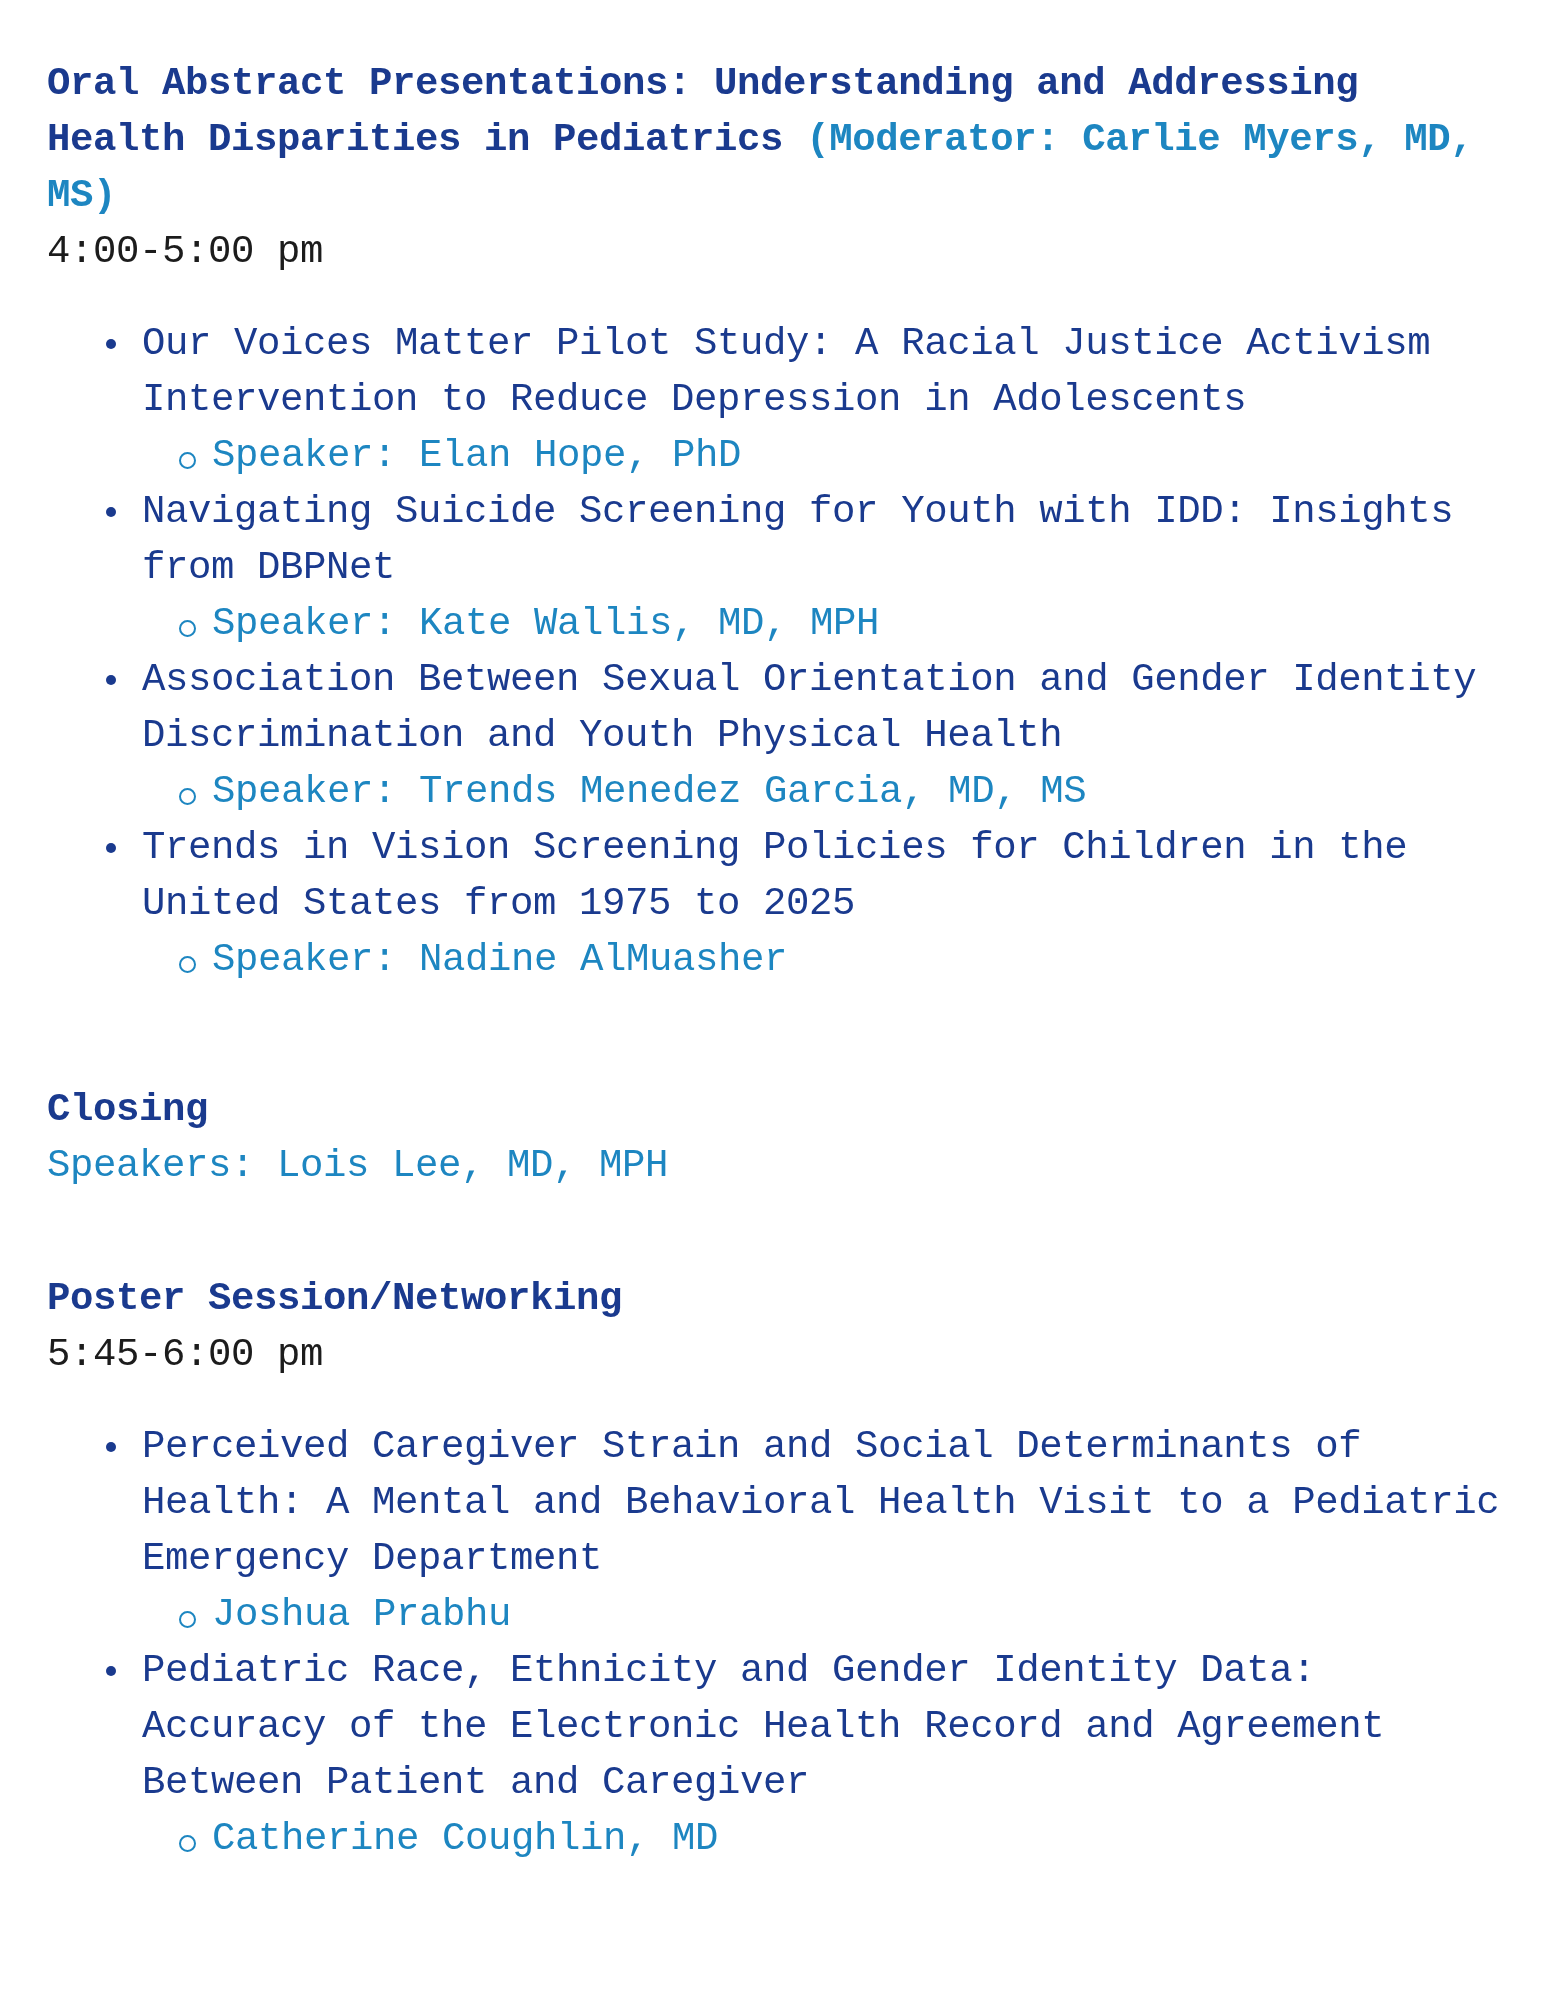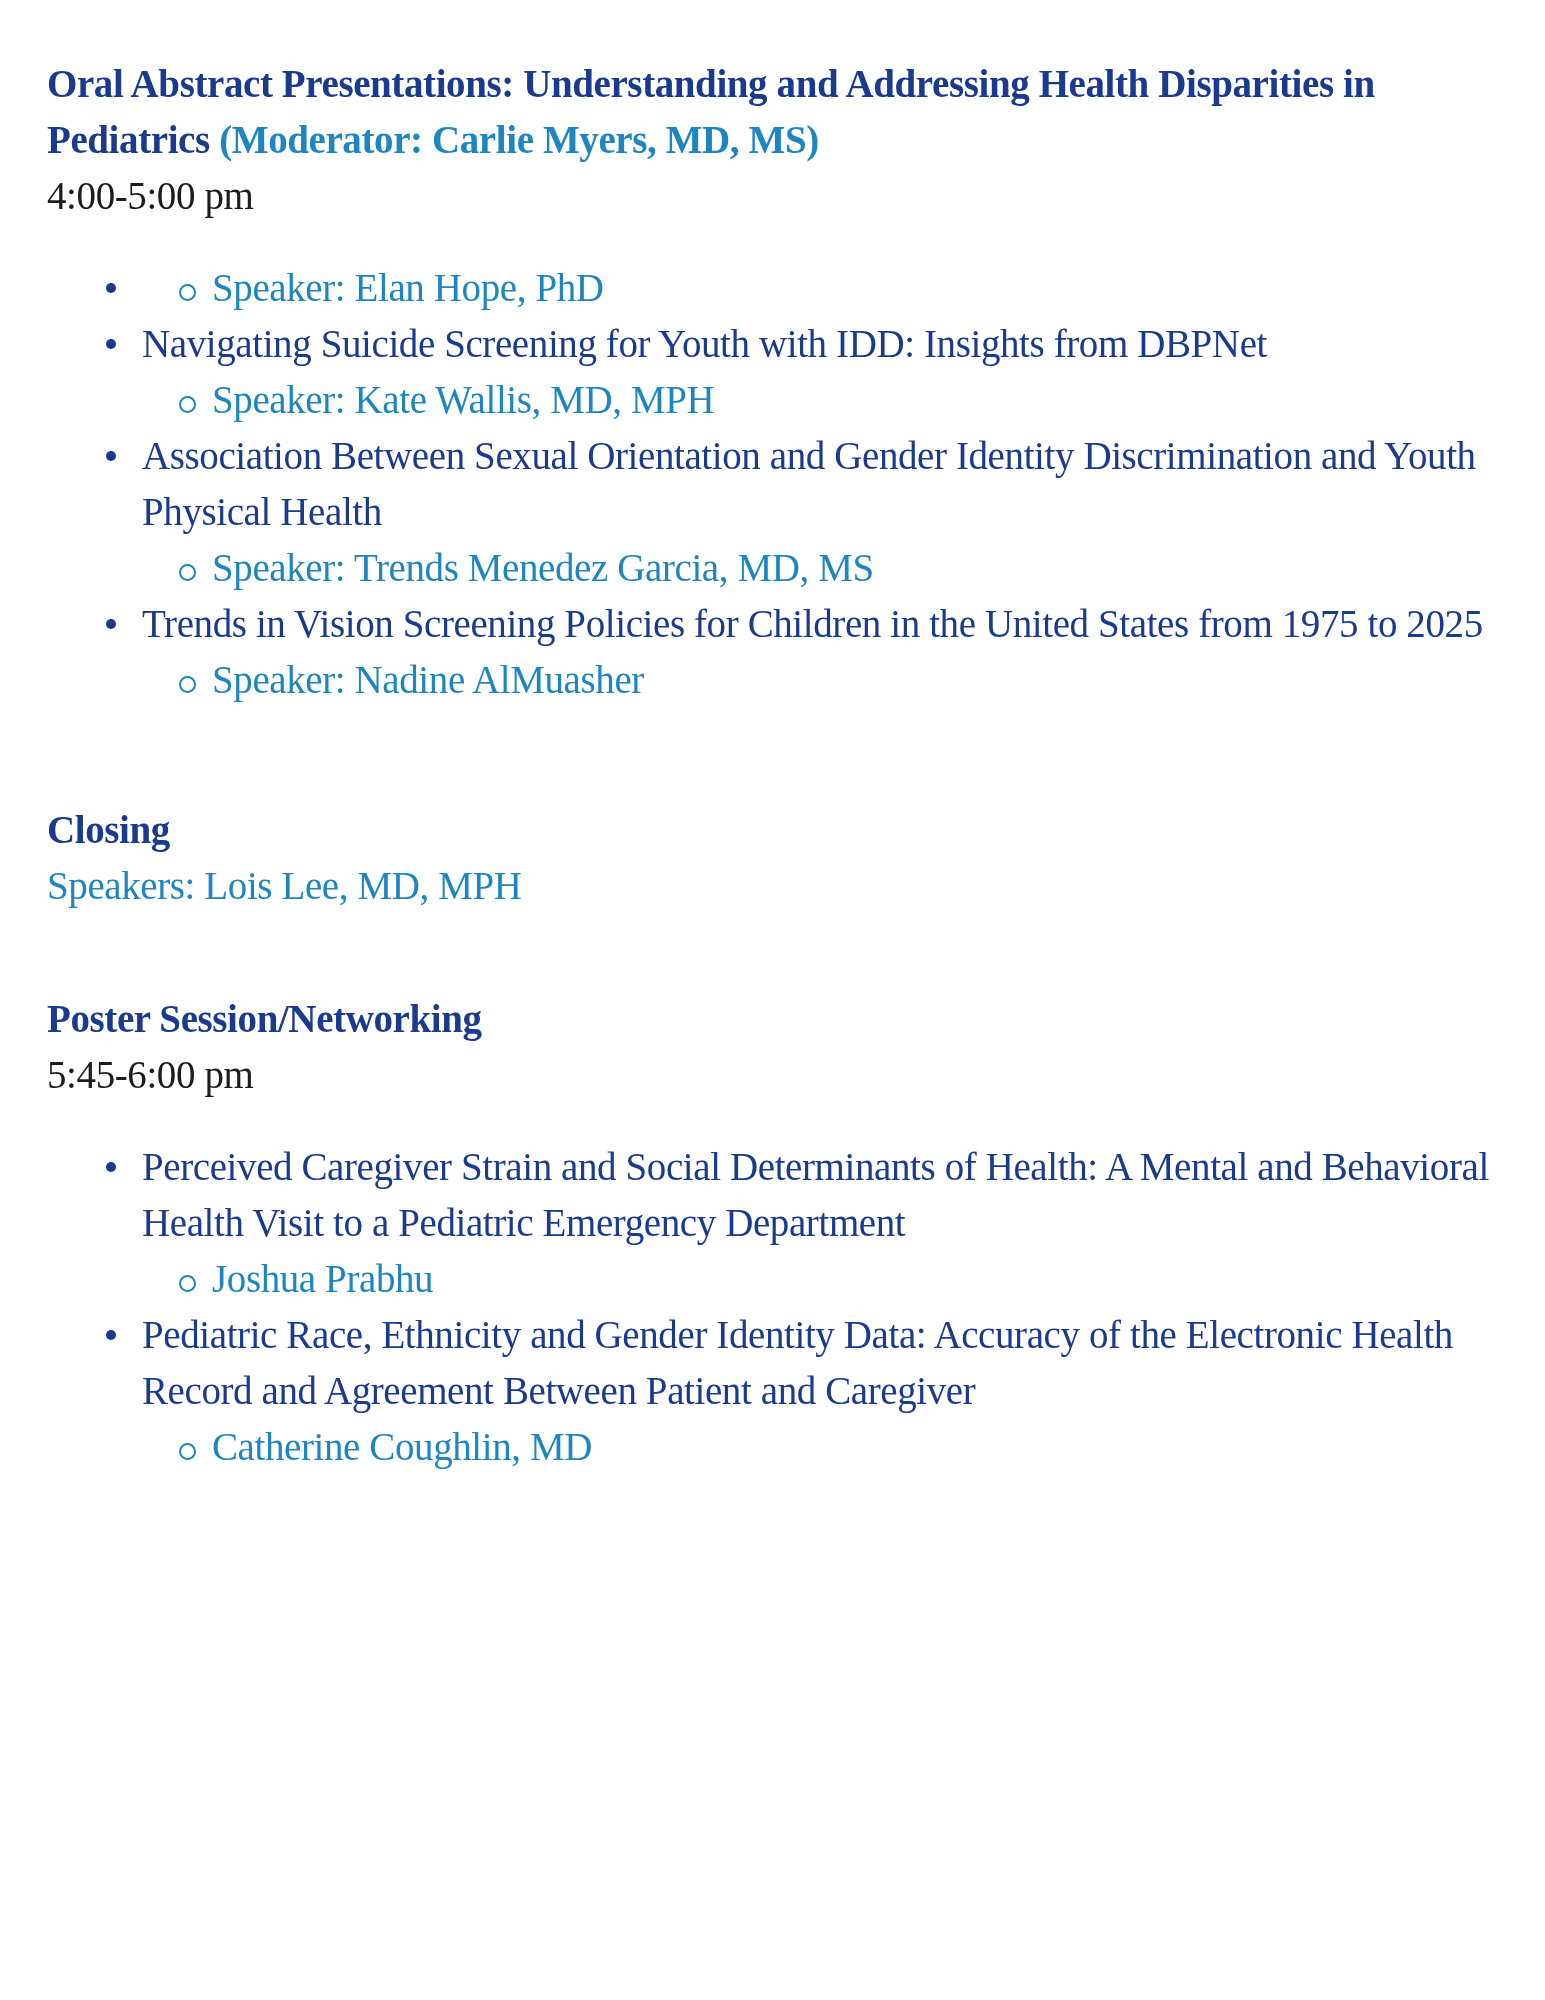--- a/index.html
+++ b/index.html
@@ -9,21 +9,21 @@
     --bg: #ffffff;
   }
   * { box-sizing: border-box; }
   html, body { margin: 0; padding: 0; background: var(--bg); }
   .page {
     width: 1545px;
     height: 2000px;
     background: var(--bg);
     padding: 56px 40px 0 47px;
     overflow: hidden;
-    font-family: Liberation Serif, serif;
+    font-family: Liberation Mono, monospace;
     font-size: 39px;
     line-height: 56px;
     letter-spacing: -0.4px;
     color: var(--navy);
   }
   p { margin: 0; }
   .bold { font-weight: 700; }
   .t-navy { color: var(--navy); }
   .t-blue { color: var(--blue); }
   .session-time { color: var(--dark); }
@@ -74,20 +74,21 @@
 <body>
 
 <div class="page">
 
   <section class="session">
     <p class="session-title"><span class="bold t-navy">Oral Abstract Presentations: Understanding and Addressing Health Disparities in Pediatrics</span> <span class="bold t-blue">(Moderator: Carlie Myers, MD, MS)</span></p>
     <p class="session-time">4:00-5:00 pm</p>
 
     <ul class="items">
       <li>
+        <span class="t-navy">Our Voices Matter Pilot Study: A Racial Justice Activism Intervention to Reduce Depression in Adolescents</span>
         <ul class="speakers">
           <li><span class="t-blue">Speaker: Elan Hope, PhD</span></li>
         </ul>
       </li>
       <li>
         <span class="t-navy">Navigating Suicide Screening for Youth with IDD: Insights from DBPNet</span>
         <ul class="speakers">
           <li><span class="t-blue">Speaker: Kate Wallis, MD, MPH</span></li>
         </ul>
       </li>

